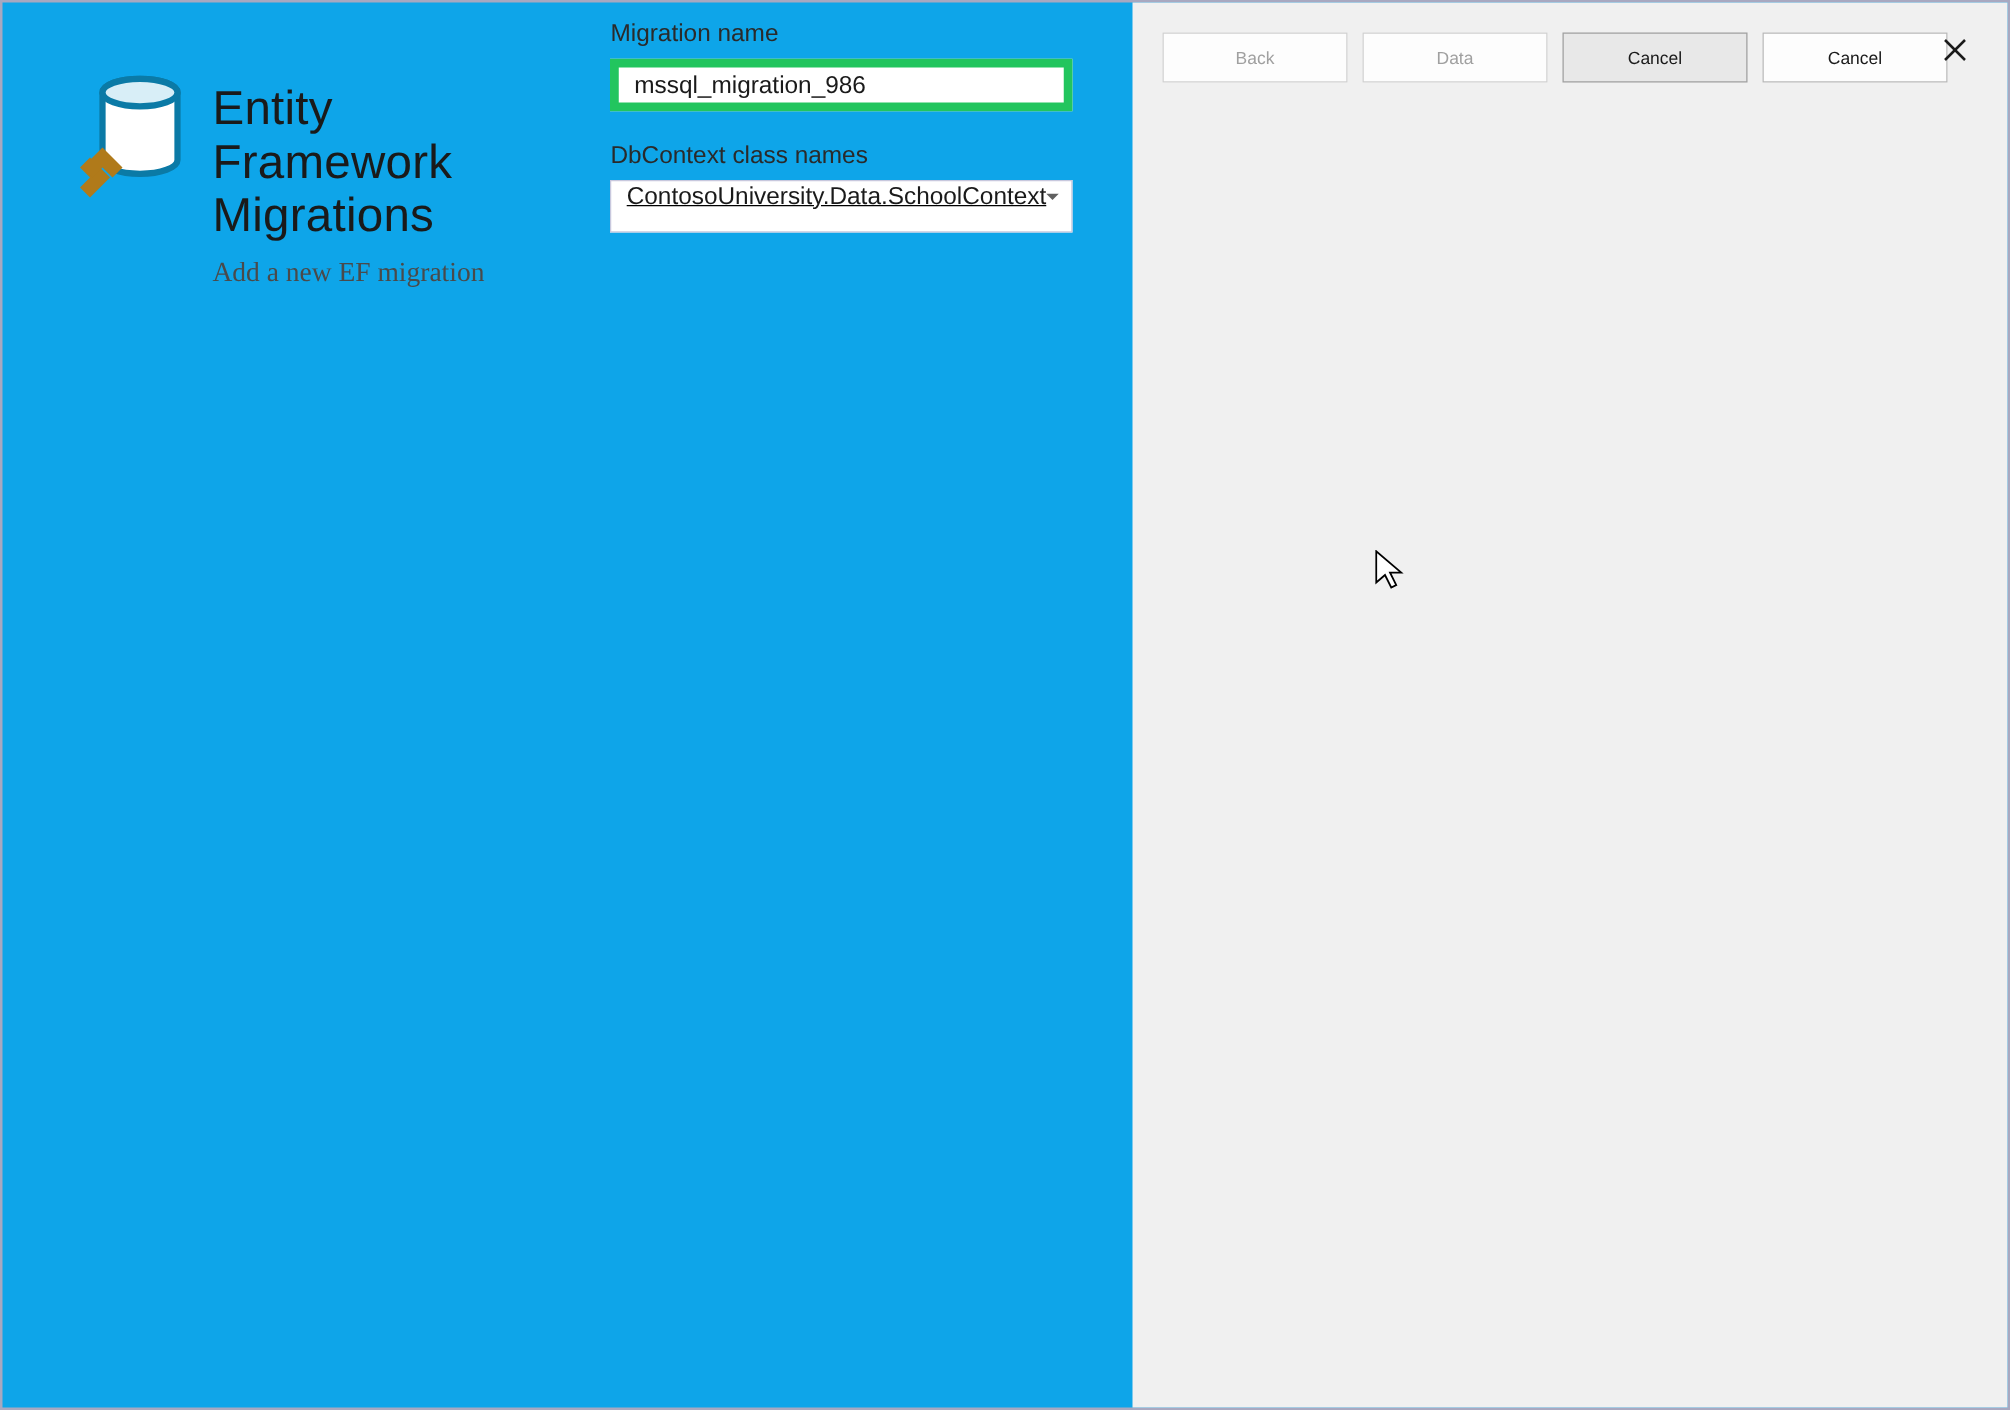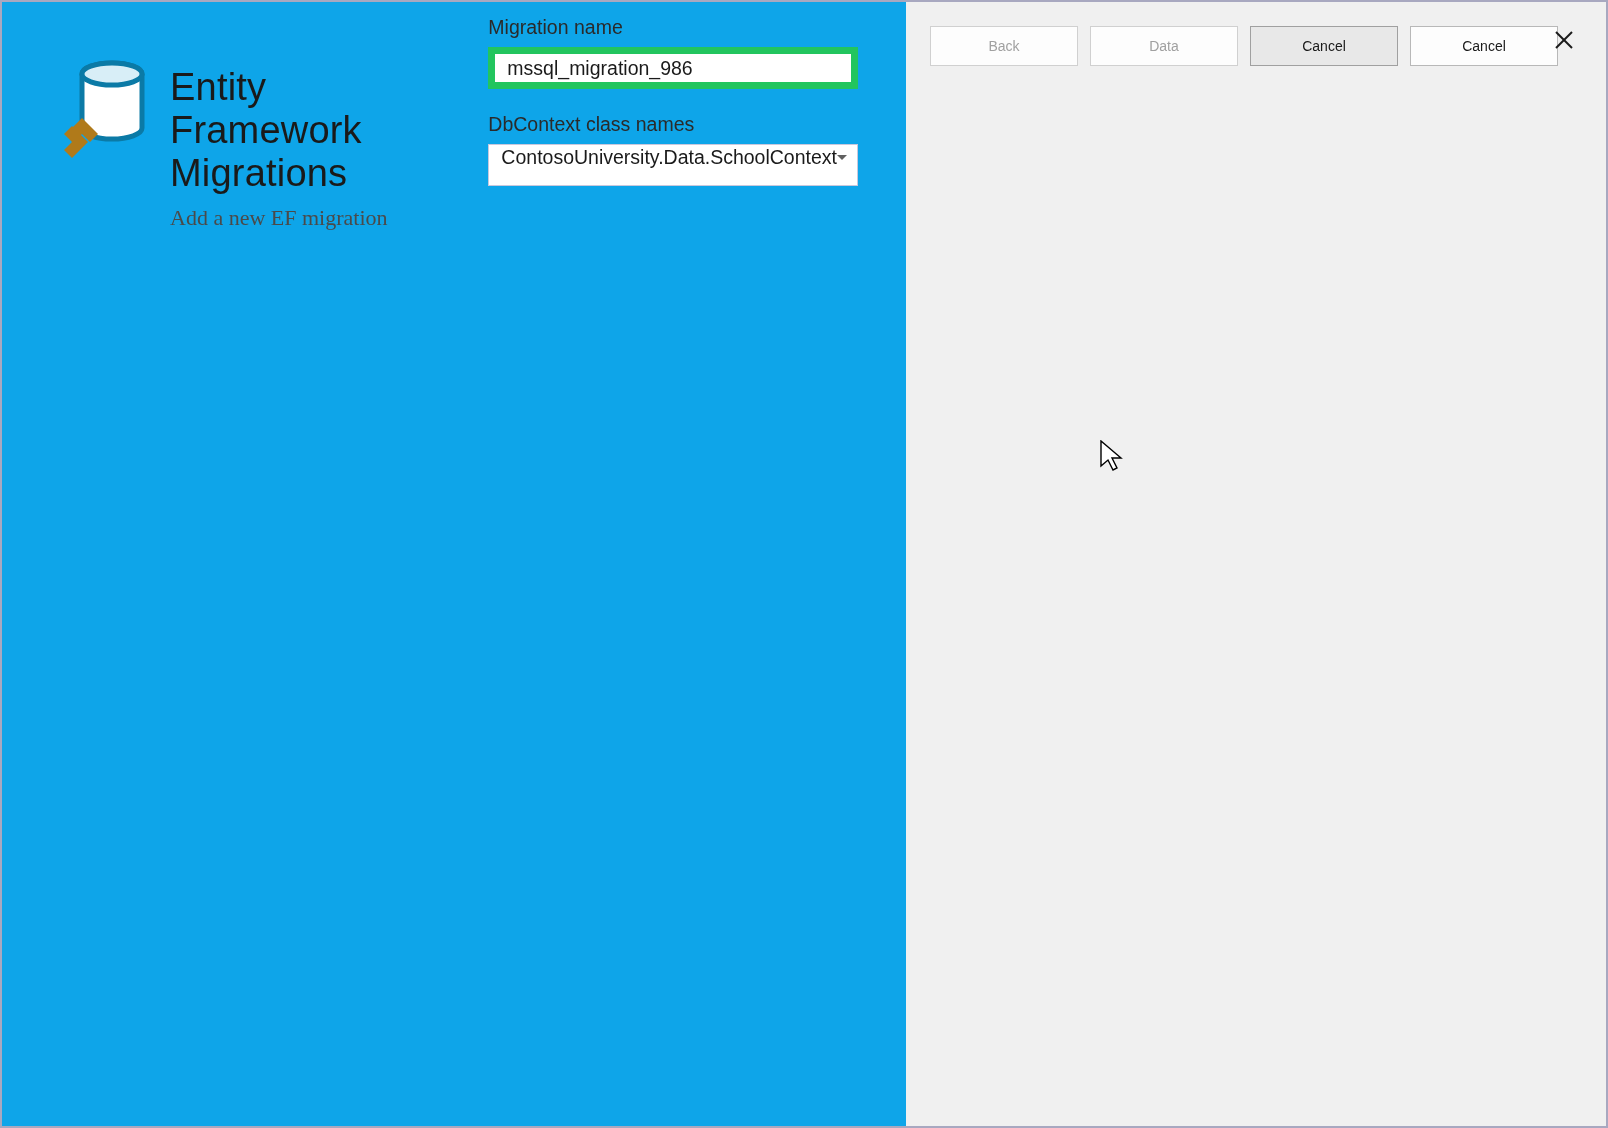--- a/index.html
+++ b/index.html
@@ -93,20 +93,21 @@
     .dropdown {
       width: 100%;
       height: 42px;
       border: 1px solid #c8c8dd;
       background: #fff;
       display: flex;
       align-items: center;
       justify-content: center;
       padding: 0 10px 16px 12px;
       cursor: pointer;
+      text-decoration: underline;
     }
     .dropdown-value {
       font-size: 19.5px;
       color: #1a1a1a;
     }
     .dropdown-caret {
       width: 0;
       height: 0;
       border-left: 5px solid transparent;
       border-right: 5px solid transparent;

